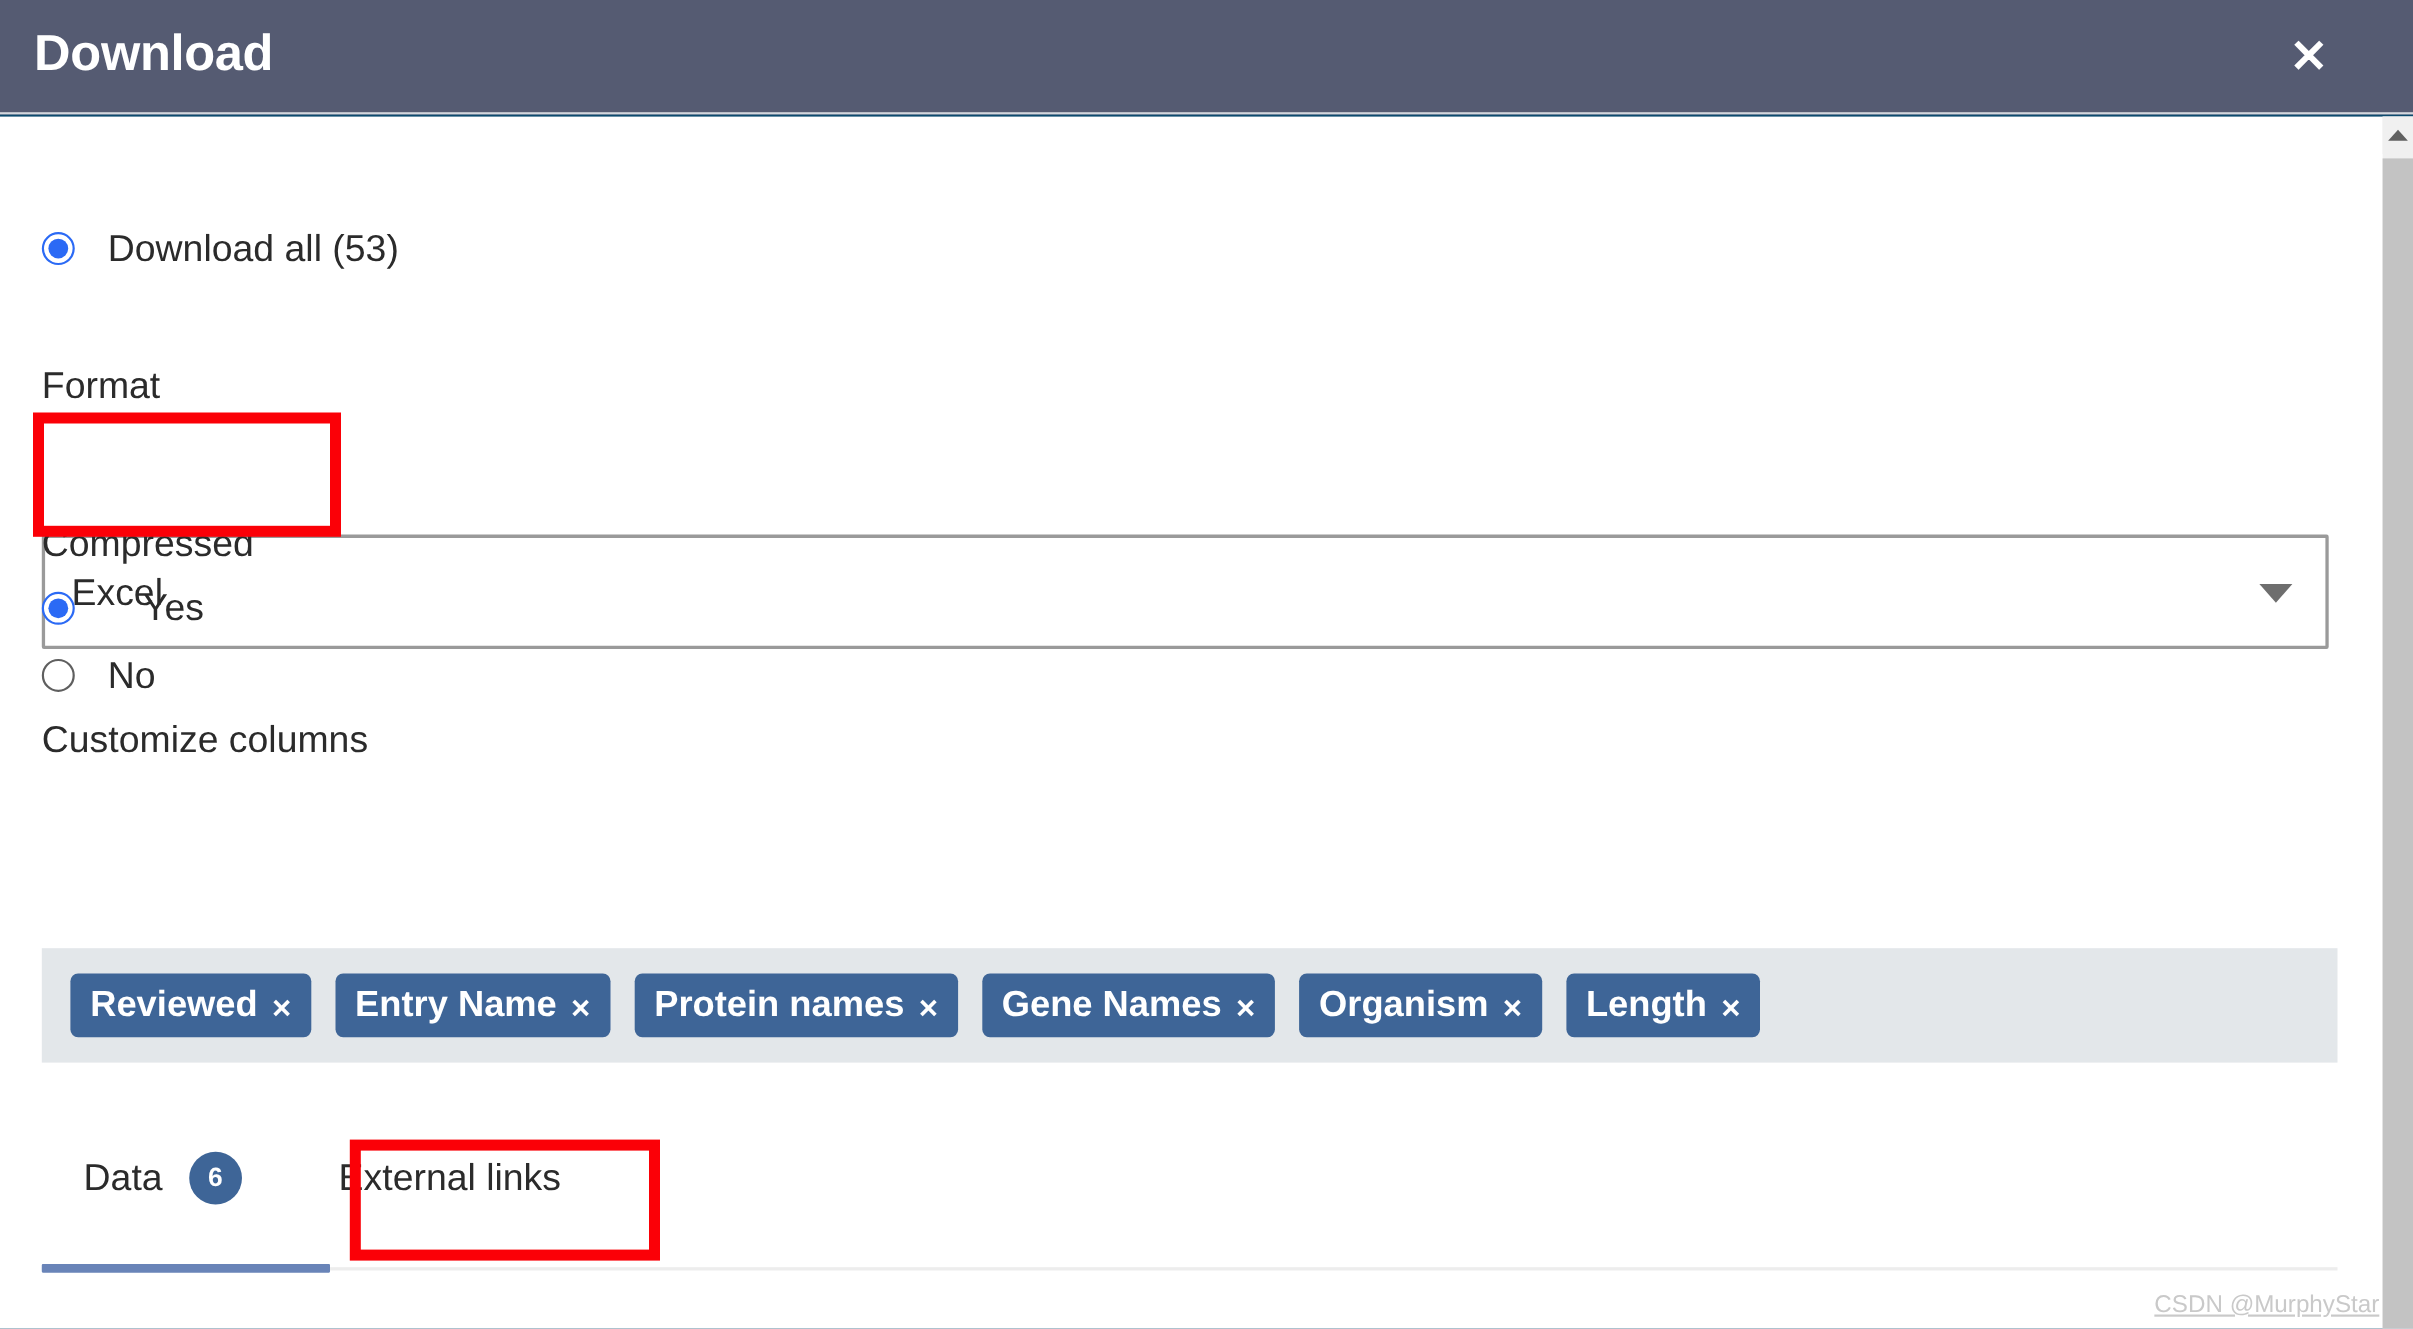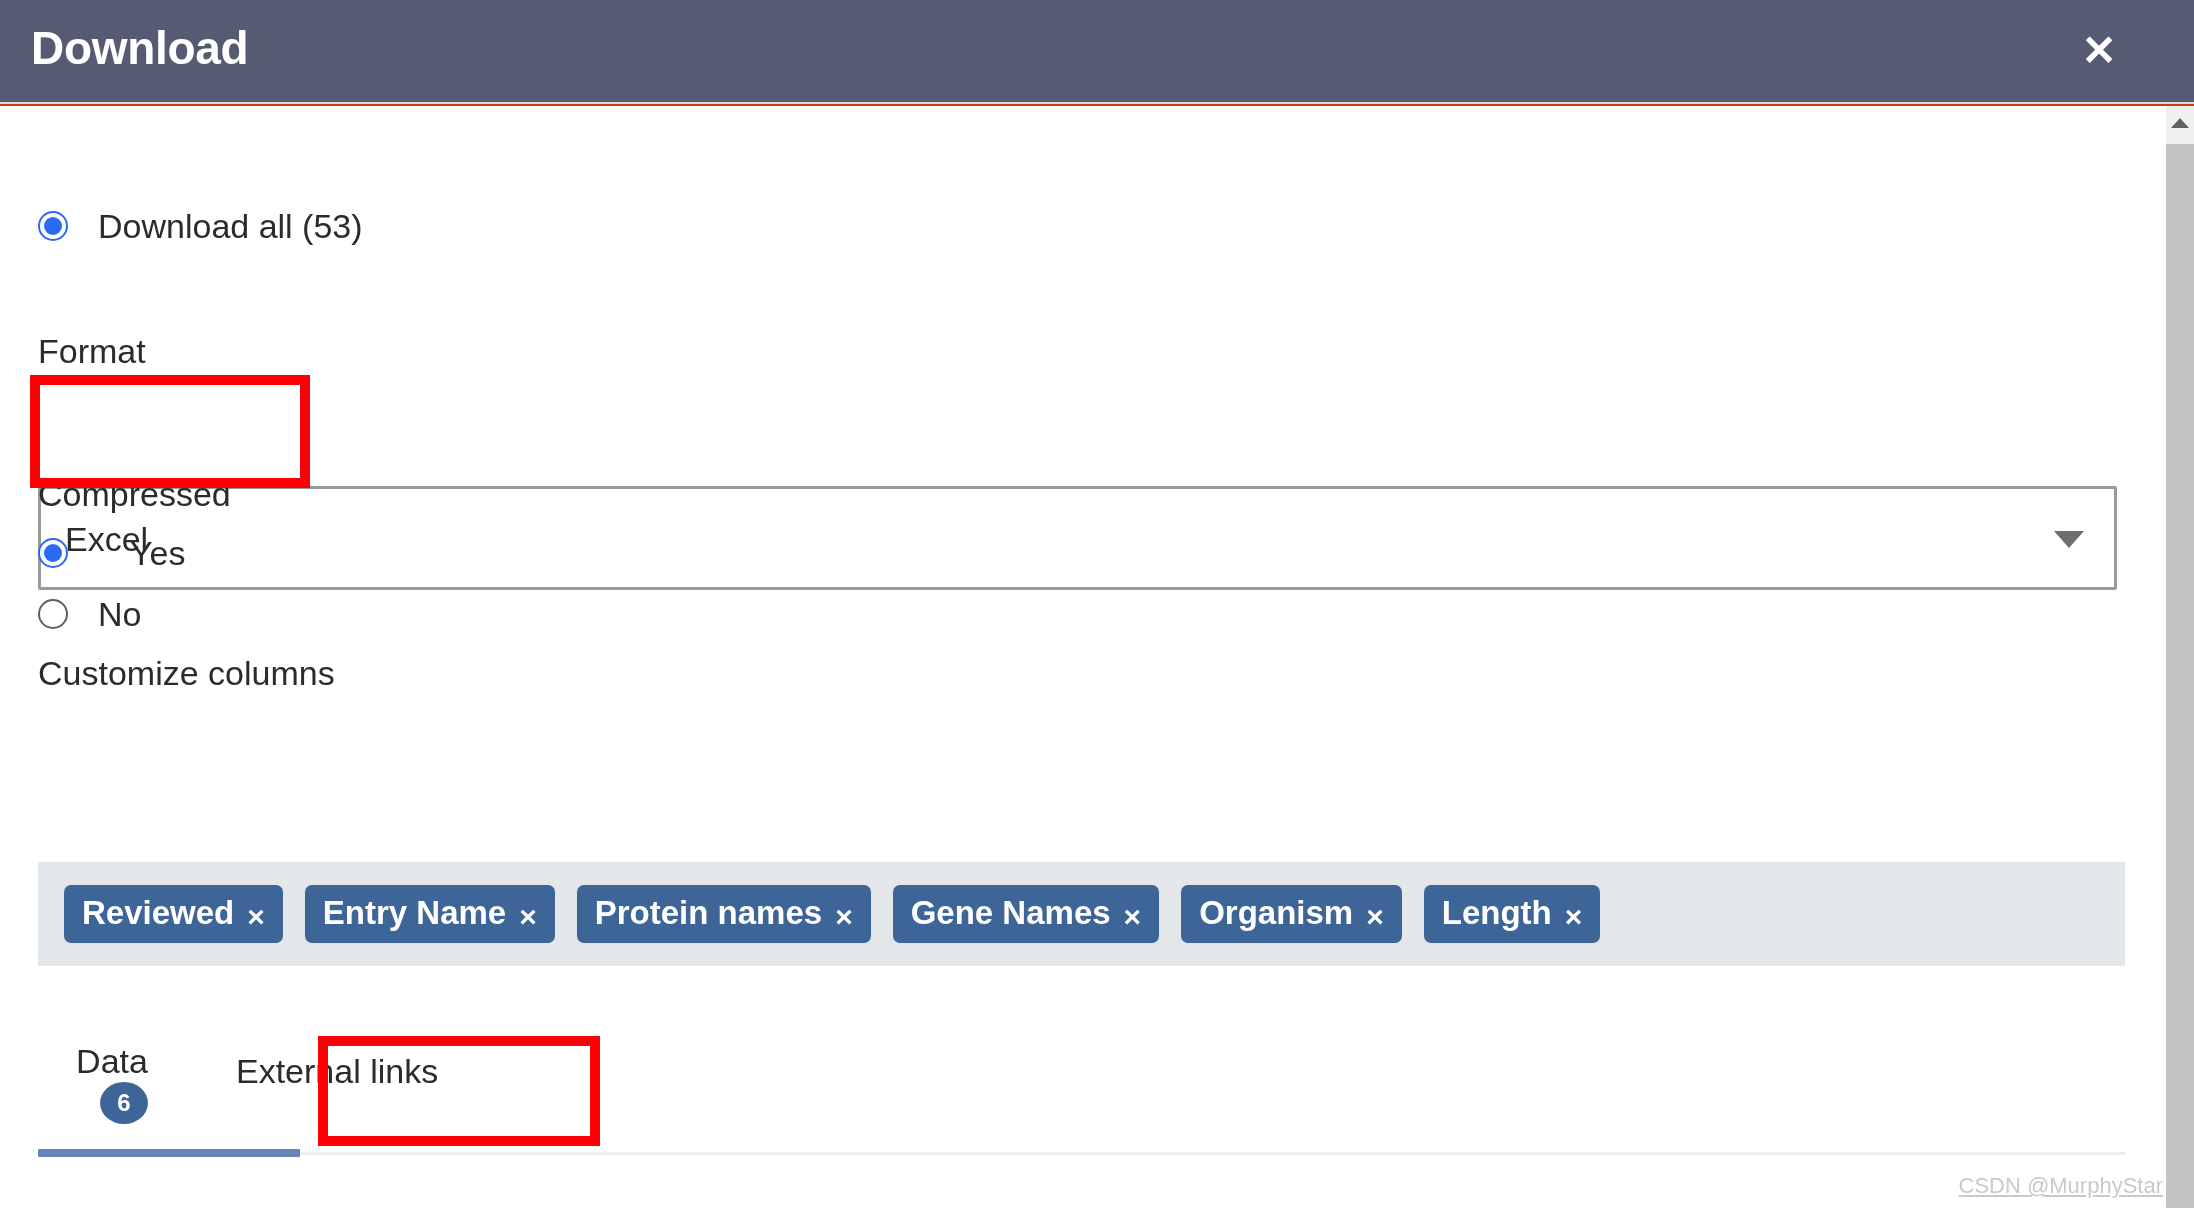--- a/index.html
+++ b/index.html
@@ -10,21 +10,21 @@
     height: 1208px;
     overflow: hidden;
     background: #ffffff;
     font-family: "Liberation Sans", sans-serif;
   }
 
   #dialog {
     position: relative;
     width: 2194px;
     height: 1208px;
-    background: #c2410c;
+    background: #0c4a6e;
     overflow: hidden;
   }
 
   
   #header {
     position: absolute;
     left: 0; top: 0;
     width: 2194px;
     height: 104px;
     background: #555b72;
@@ -200,21 +200,21 @@
   .tab {
     display: inline-flex;
     align-items: center;
     font-size: 34px;
     color: #2b2b2b;
     line-height: 42px;
     white-space: nowrap;
     cursor: pointer;
     height: 62px;
   }
-  #tab-data { margin-left: 38px; flex-direction: column; }
+  #tab-data { margin-left: 38px; }
   #tab-external-links { margin-left: 88px; }
   .tab-badge {
     margin-left: 24px;
     min-width: 48px;
     height: 48px;
     border-radius: 50%;
     background: #3e6597;
     color: #ffffff;
     font-size: 24px;
     font-weight: bold;

